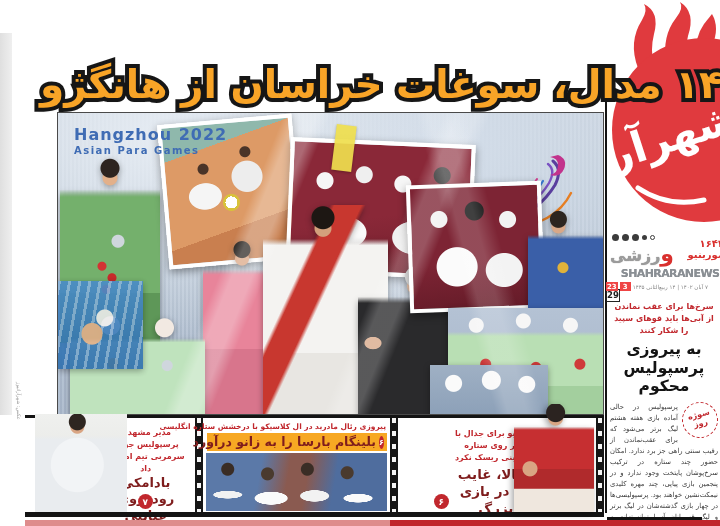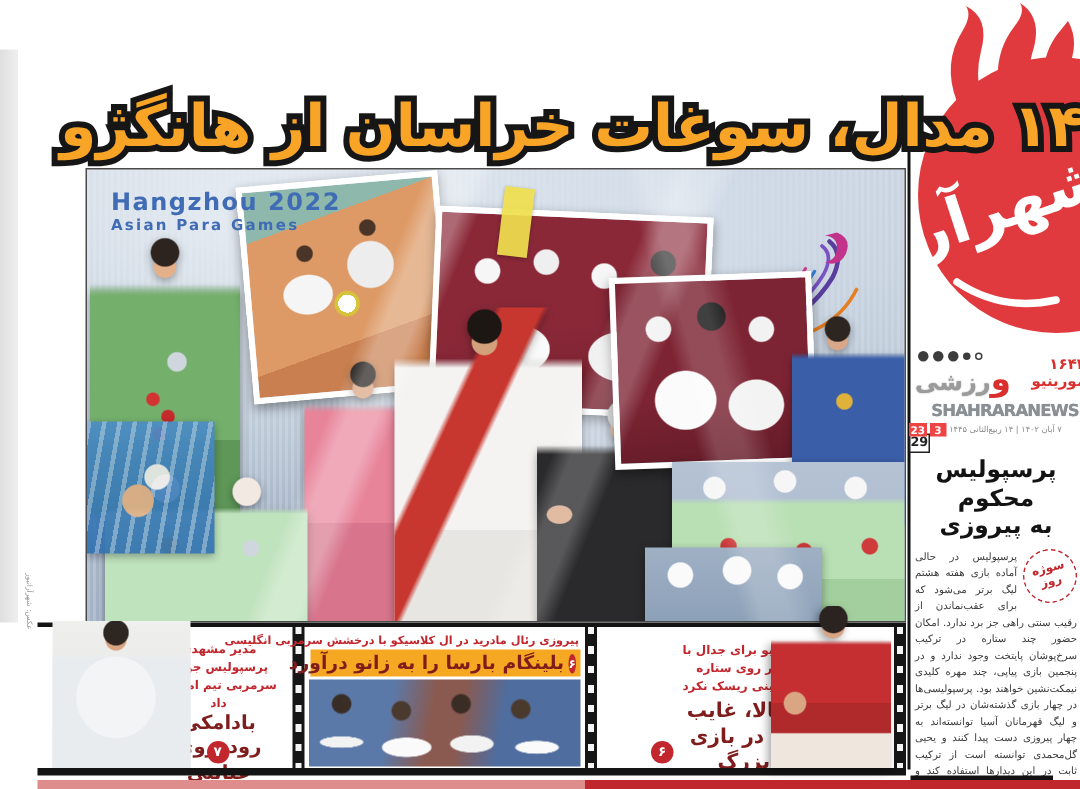--- a/index.html
+++ b/index.html
@@ -293,23 +293,24 @@
     <div class="day-box">29</div>
     <div class="site-name">SHAHRARANEWS.IR</div>
   </div>
   <div class="date-row">
     <div class="mini-box">23</div>
     <div class="mini-box">3</div>
     <div class="date-line">۷ آبان ۱۴۰۲ | ۱۴ ربیع‌الثانی ۱۴۴۵</div>
   </div>
 
   <div class="lead-article">
+    <div class="lead-kicker">سرخ‌ها برای عقب نماندن از آبی‌ها باید قوهای سپید را شکار کنند</div>
     <div class="lead-headline">
+      <div>به پیروزی</div>
       <div>پرسپولیس محکوم</div>
-      <div>به پیروزی</div>
     </div>
     <div class="lead-body">
       <div class="stamp">
         <span>سوژه</span>
         <span>روز</span>
       </div>
       <span>پرسپولیس در حالی آماده بازی هفته هشتم لیگ برتر می‌شود که برای عقب‌نماندن از رقیب سنتی راهی جز برد ندارد. امکان حضور چند ستاره در ترکیب سرخ‌پوشان پایتخت وجود ندارد و در پنجمین بازی پیاپی، چند مهره کلیدی نیمکت‌نشین خواهند بود. پرسپولیسی‌ها در چهار بازی گذشته‌شان در لیگ برتر و لیگ قهرمانان آسیا توانسته‌اند به چهار پیروزی دست پیدا کنند و یحیی گل‌محمدی توانسته است از ترکیب ثابت در این دیدارها استفاده کند و مهره‌های خود را حفظ کند. چالش سرمربی سرخ‌پوشان، بازگشت مصدومان و ستاره‌های کلیدی نیمکت بود. البته به نظر می‌رسد که رفته‌رفته ستاره‌های این تیم، آماده بازگشت به میادین هستند...</span>
     </div>
 
   </div>
@@ -323,21 +324,21 @@
       <div class="txt">
         <div class="card-kicker">مدیر مشهدی پرسپولیس جواب سرمربی تیم امید را داد</div>
         <div class="card-headline">بادامکی رودرروی عنایتی</div>
       </div>
       <div class="page-circle">۷</div>
     </div>
 
     <div class="perf"></div>
 
     <div class="card" id="card-bellingham">
-      <div class="card-kicker">پیروزی رئال مادرید در ال کلاسیکو با درخشش سرمربی انگلیسی</div>
+      <div class="card-kicker">پیروزی رئال مادرید در ال کلاسیکو با درخشش ستاره انگلیسی</div>
       <div class="hl">
         <div class="page-circle" style="width:13px;height:13px;font-size:8px;">۶</div>
         <div class="card-headline">بلینگام بارسا را به زانو درآورد</div>
       </div>
       <div class="photo"></div>
     </div>
 
     <div class="perf"></div>
 
     <div class="card" id="card-dybala">

